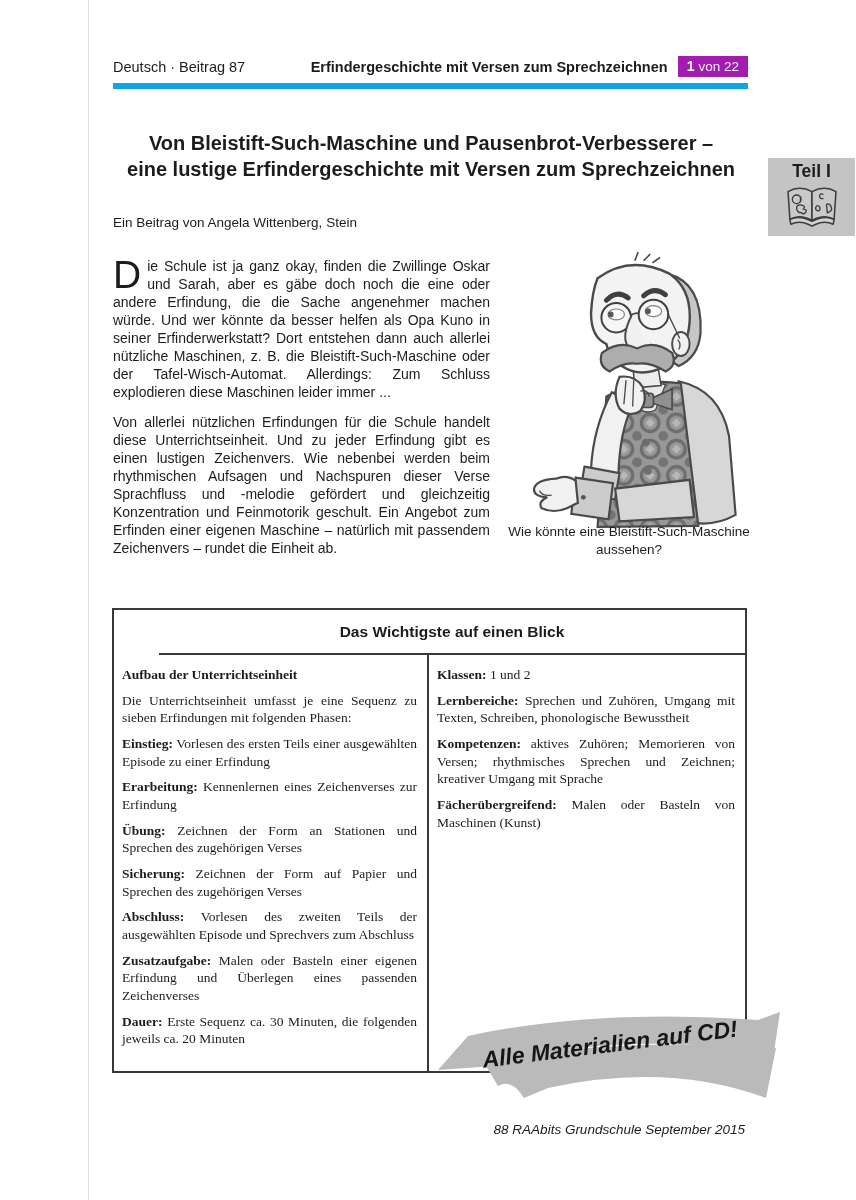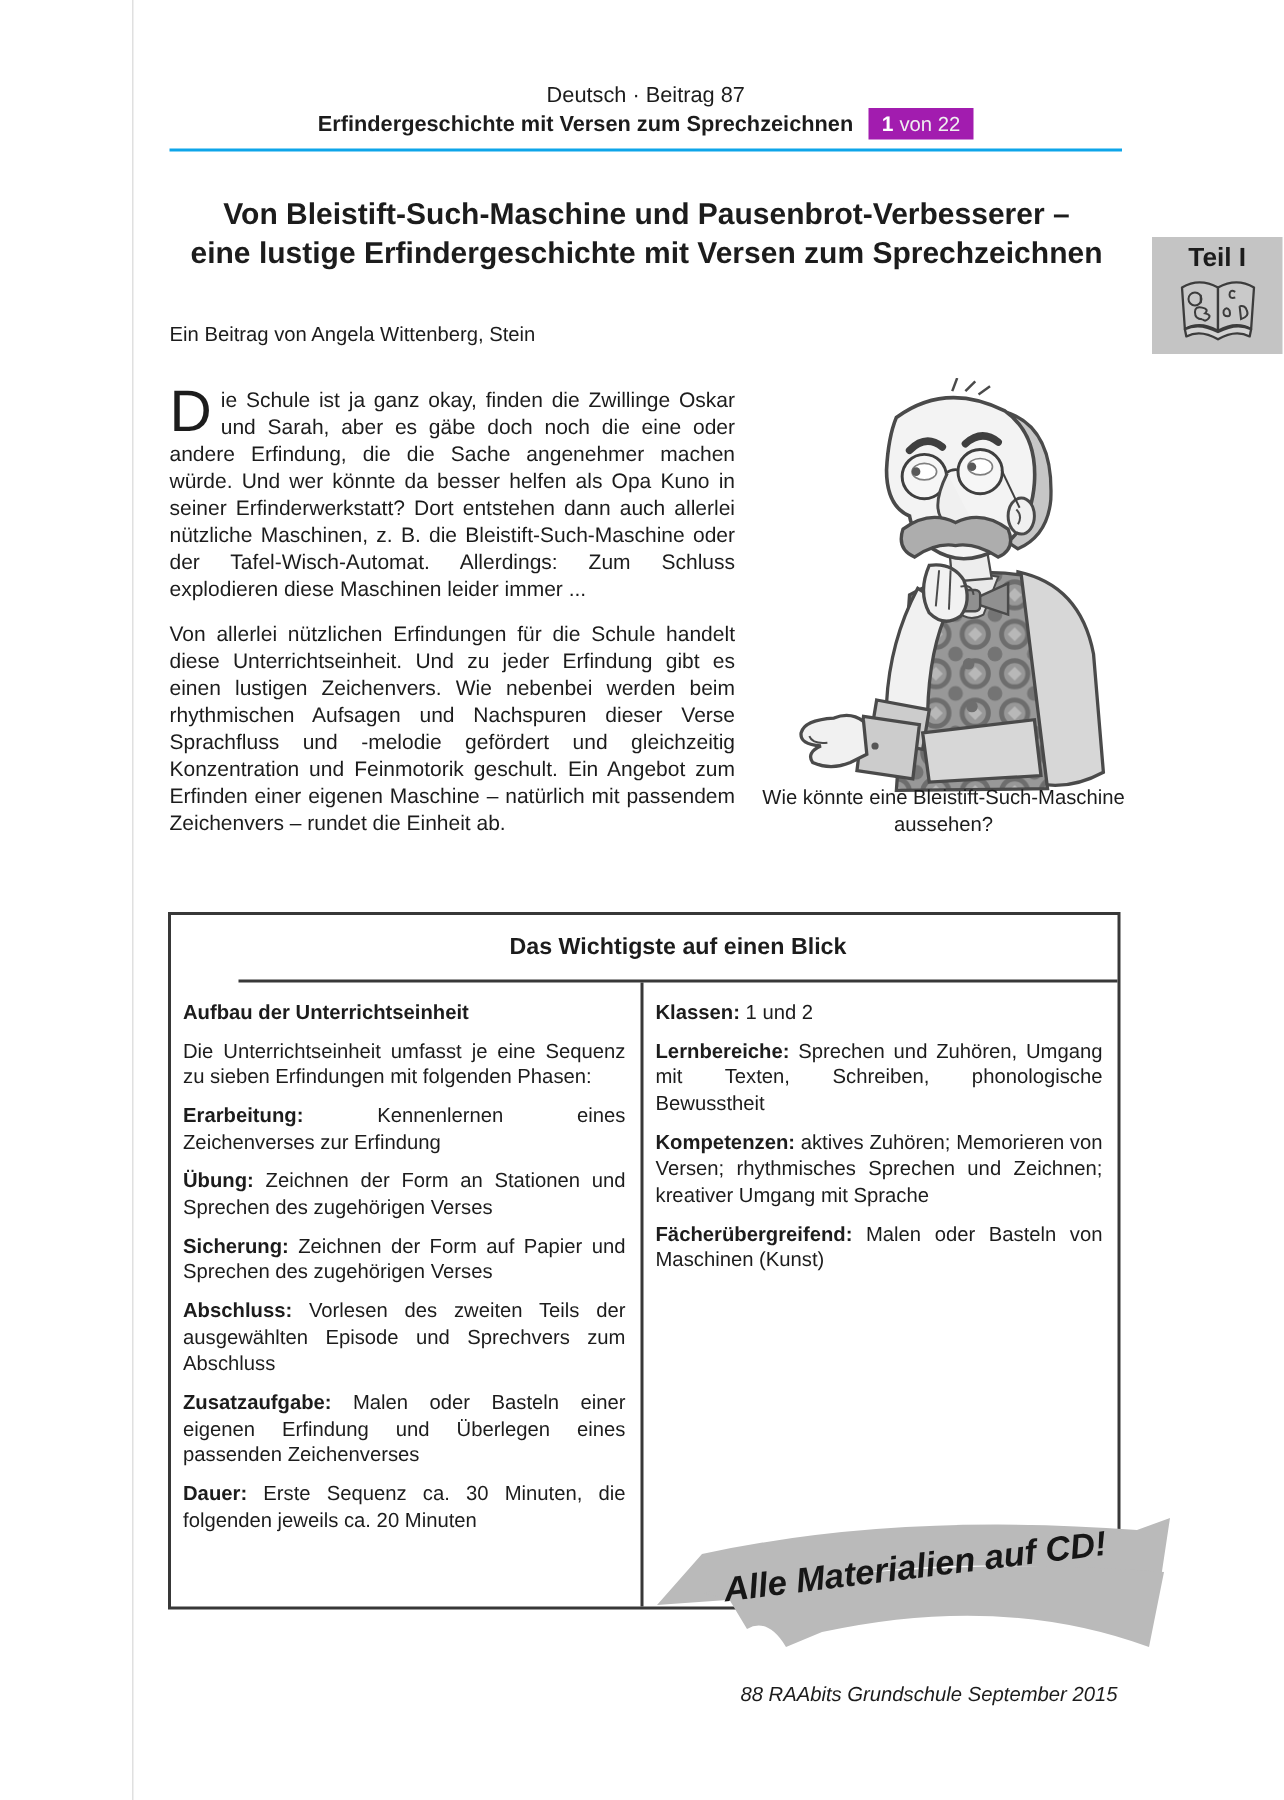--- a/index.html
+++ b/index.html
@@ -4,21 +4,21 @@
 <style>
   * { box-sizing: border-box; margin: 0; padding: 0; }
   html, body { background: #ffffff; }
   body { font-family: "Liberation Sans", "DejaVu Sans", sans-serif; color: #1c1c1c; }
   .page { position: relative; width: 856px; height: 1200px; background: #fff; overflow: hidden; }
   .scan-line { position: absolute; left: 88px; top: 0; width: 1px; height: 1200px; background: #e0e0e0; }
 
   
   .header { position: absolute; left: 113px; top: 56px; width: 635px;
             display: flex; align-items: center; justify-content: space-between;
-            padding-bottom: 6px; border-bottom: 2px solid #0ea5e9; font-size: 14.5px; flex-direction: column; }
+            padding-bottom: 6px; border-bottom: 6px solid #0ea5e9; font-size: 14.5px; }
   .hdr-right { display: flex; align-items: center; gap: 10px; }
   .hdr-title { font-weight: bold; white-space: nowrap; }
   .badge { background: #a21caf; color: #ffffff; padding: 2px 9px 3px 9px; font-size: 13.5px; white-space: nowrap; }
   .badge b { font-size: 14px; }
   .badge .badge-of { margin-left: 4px; color: #efefef; }
 
   
   .title { position: absolute; left: 105px; top: 130px; width: 652px; text-align: center;
            font-weight: bold; font-size: 20px; line-height: 1.32; }
   .title div { white-space: nowrap; }
@@ -42,21 +42,21 @@
   .figure svg { width: 100%; height: 100%; }
   .fig-caption { position: absolute; left: 478px; top: 523px; width: 302px; text-align: center;
                  font-size: 13.5px; line-height: 1.35; }
 
   
   .overview { position: absolute; left: 112px; top: 608px; width: 635px; height: 465px;
               border: 2px solid #383838; background: #fff; }
   .overview-head { text-align: center; font-weight: bold; font-size: 15.5px;
                    padding: 13px 0 12px 0; border-bottom: 2px solid #383838; margin-left: 45px; }
   .overview-body { display: flex; height: calc(100% - 45px); }
-  .cell { padding: 3px 10px 18px 8px; overflow: hidden; }
+  .cell { padding: 3px 10px 18px 8px; overflow: hidden; font-family: Liberation Serif, serif; }
   .cell-left { width: 315px; border-right: 2px solid #383838; }
   .cell-right { flex: 1; }
   .cell p { margin: 8px 0; font-size: 13.5px; line-height: 1.31; text-align: justify; }
   .cell p.hd { font-weight: bold; text-align: left; }
 
   
   .cd-banner { position: absolute; left: 428px; top: 1000px; width: 368px; height: 112px; z-index: 5; }
   .cd-banner svg { width: 100%; height: 100%; }
 
   .footer { position: absolute; right: 111px; top: 1122px; font-size: 13.5px; font-style: italic; }
@@ -194,20 +194,21 @@
     </svg>
   </div>
   <div class="fig-caption">Wie könnte eine Bleistift-Such-Maschine aussehen?</div>
 
   <div class="overview">
     <div class="overview-head">Das Wichtigste auf einen Blick</div>
     <div class="overview-body">
       <div class="cell cell-left">
         <p class="hd">Aufbau der Unterrichtseinheit</p>
         <p>Die Unterrichtseinheit umfasst je eine Sequenz zu sieben Erfindungen mit folgenden Phasen:</p>
+        <p><b>Einstieg:</b><span> Vorlesen des ersten Teils einer ausgewählten Episode zu einer Erfindung</span></p>
         <p><b>Erarbeitung:</b><span> Kennenlernen eines Zeichenverses zur Erfindung</span></p>
         <p><b>Übung:</b><span> Zeichnen der Form an Stationen und Sprechen des zugehörigen Verses</span></p>
         <p><b>Sicherung:</b><span> Zeichnen der Form auf Papier und Sprechen des zugehörigen Verses</span></p>
         <p><b>Abschluss:</b><span> Vorlesen des zweiten Teils der ausgewählten Episode und Sprechvers zum Abschluss</span></p>
         <p><b>Zusatzaufgabe:</b><span> Malen oder Basteln einer eigenen Erfindung und Überlegen eines passenden Zeichenverses</span></p>
         <p><b>Dauer:</b><span> Erste Sequenz ca. 30 Minuten, die folgenden jeweils ca. 20 Minuten</span></p>
       </div>
       <div class="cell cell-right">
         <p><b>Klassen:</b><span> 1 und 2</span></p>
         <p><b>Lernbereiche:</b><span> Sprechen und Zuhören, Umgang mit Texten, Schreiben, phonologische Bewusstheit</span></p>

